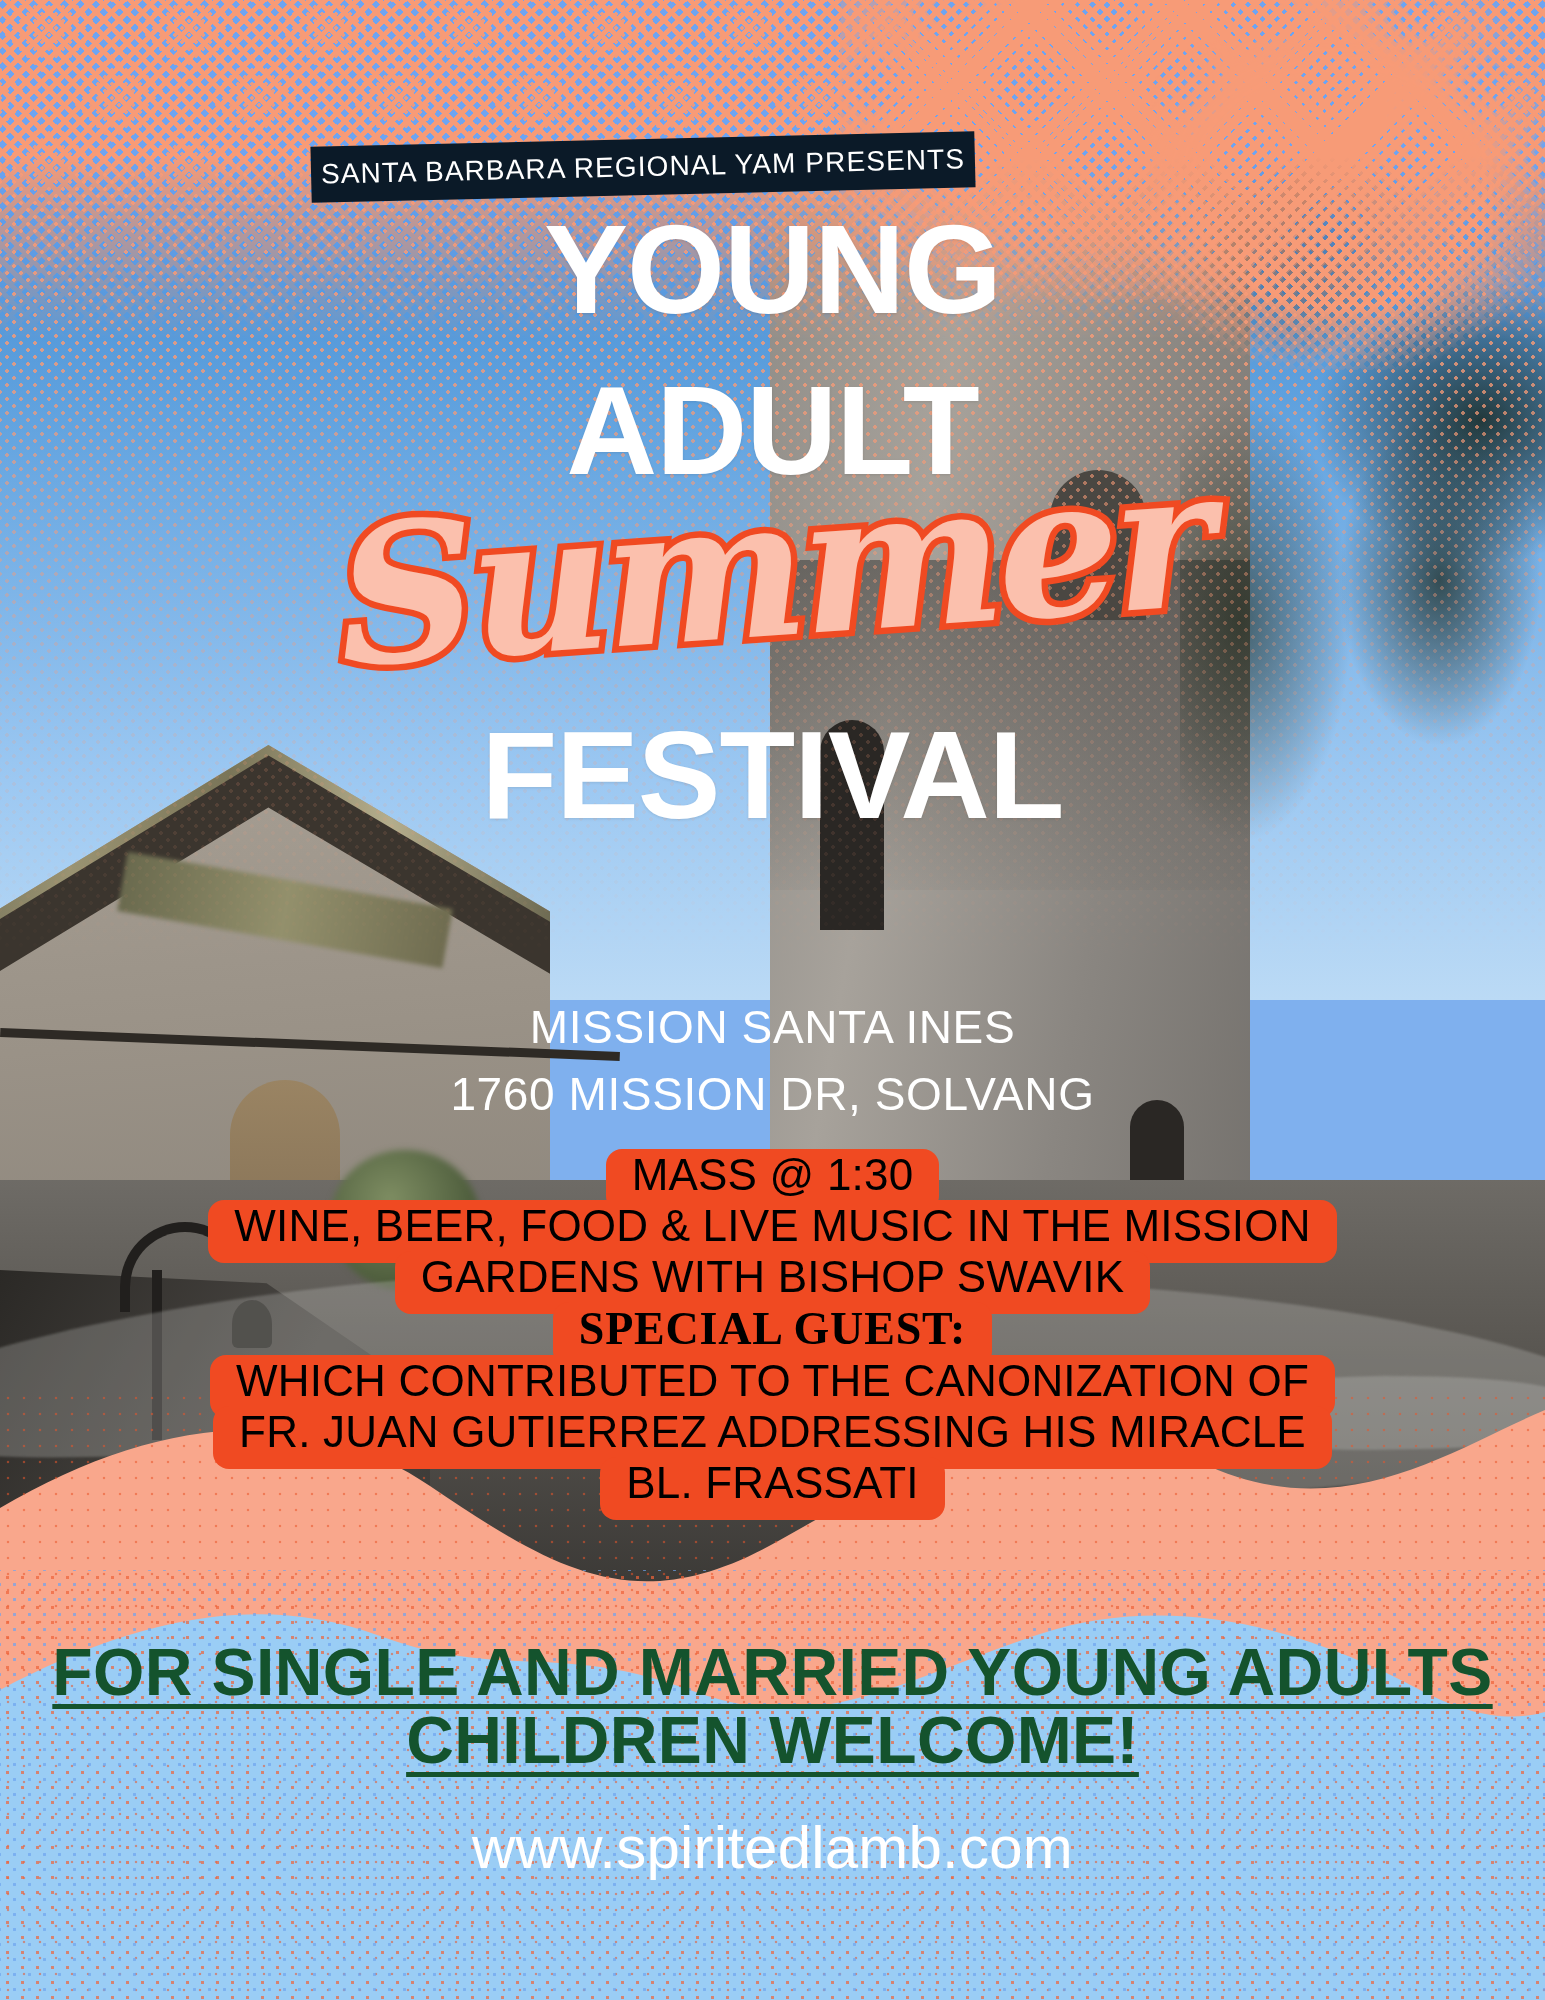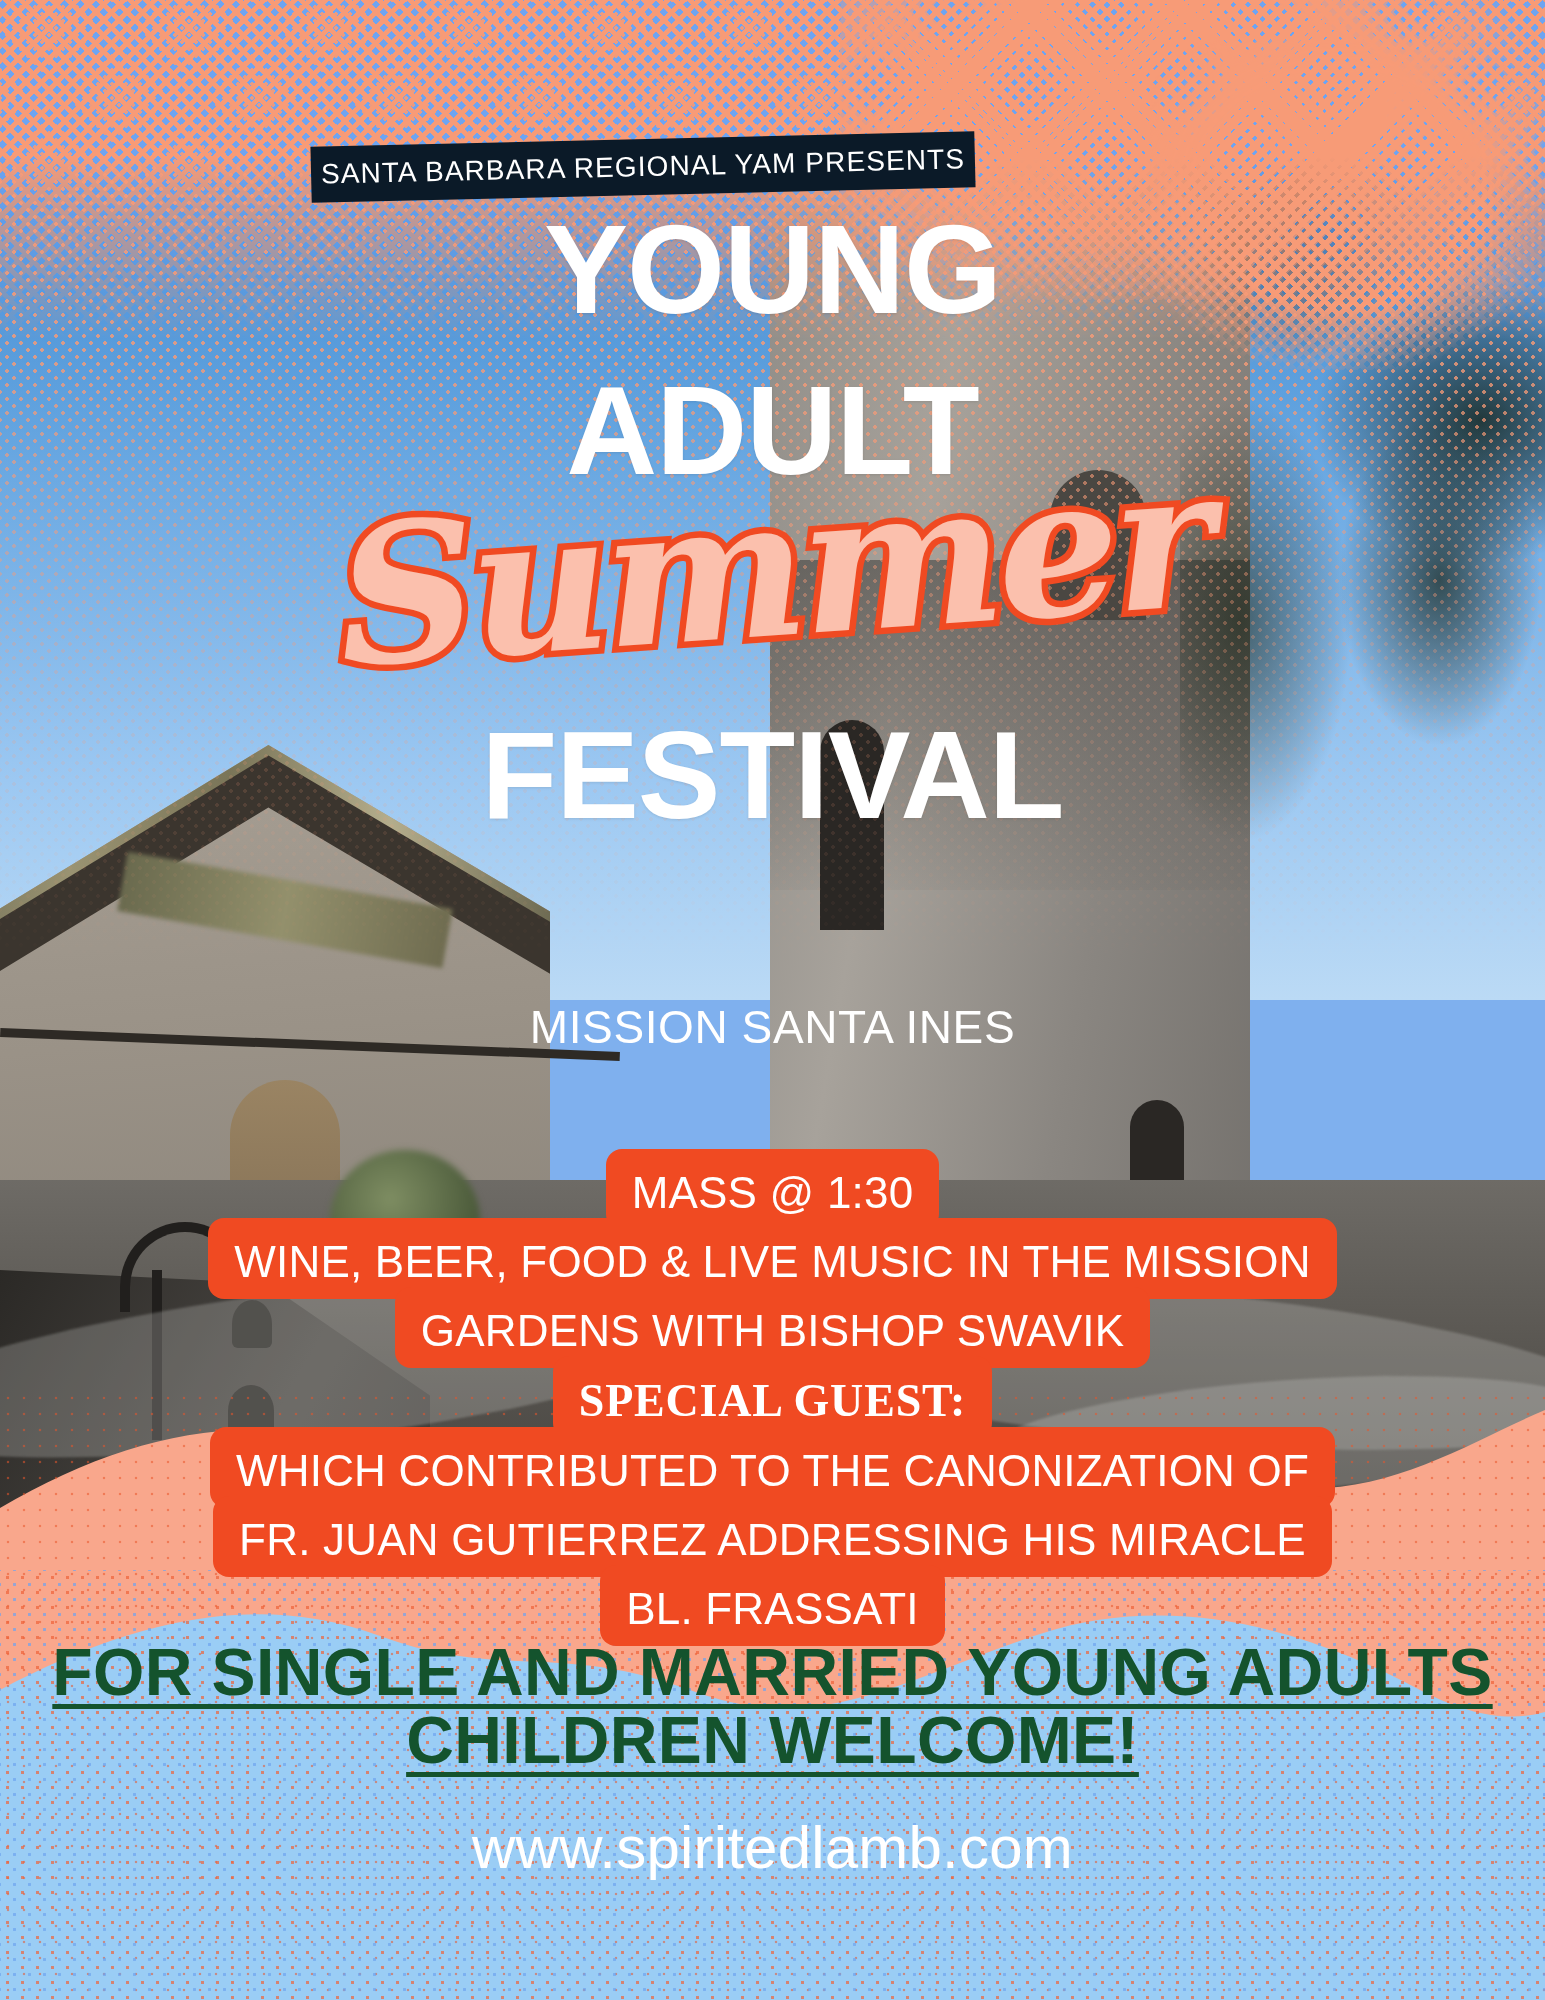--- a/index.html
+++ b/index.html
@@ -332,26 +332,26 @@
   .highlight-block {
     position: absolute;
     left: 0; right: 0; top: 1155px;
     z-index: 35;
     display: flex;
     flex-direction: column;
     align-items: center;
   }
   .hl-line {
     background: #F04A22;
-    color: #ffffff;
+    color: #000000;
     font-size: 44px;
     font-weight: 400;
     letter-spacing: .2px;
     line-height: 1.0;
-    padding: 22px 26px 15px 26px;
+    padding: 4px 26px 15px 26px;
     border-radius: 16px;
     margin: -6px 12px;
     white-space: nowrap;
     text-align: center;
   }
   .hl-line.bold { font-weight: 700; font-size: 46px; letter-spacing: .8px; font-family: Liberation Serif, serif; }
 
   
   .footer { position: absolute; left: 0; right: 0; bottom: 0; z-index: 36; }
   .foot-line {
@@ -432,20 +432,21 @@
   <div class="titles">
     <div class="t-young">YOUNG</div>
     <div class="t-adult">ADULT</div>
     <div class="script-wrap">
       <span class="script">Summer</span>
     </div>
     <div class="t-festival">FESTIVAL</div>
   </div>
 
   <div class="t-venue">MISSION SANTA INES</div>
+  <div class="t-addr">1760 MISSION DR, SOLVANG</div>
 
   <div class="highlight-block">
     <div class="hl-line">MASS @ 1:30</div>
     <div class="hl-line">WINE, BEER, FOOD &amp; LIVE MUSIC IN THE MISSION</div>
     <div class="hl-line">GARDENS WITH BISHOP SWAVIK</div>
     <div class="hl-line bold">SPECIAL GUEST:</div>
     <div class="hl-line">WHICH CONTRIBUTED TO THE CANONIZATION OF</div>
     <div class="hl-line">FR. JUAN GUTIERREZ ADDRESSING HIS MIRACLE</div>
     <div class="hl-line">BL. FRASSATI</div>
   </div>

